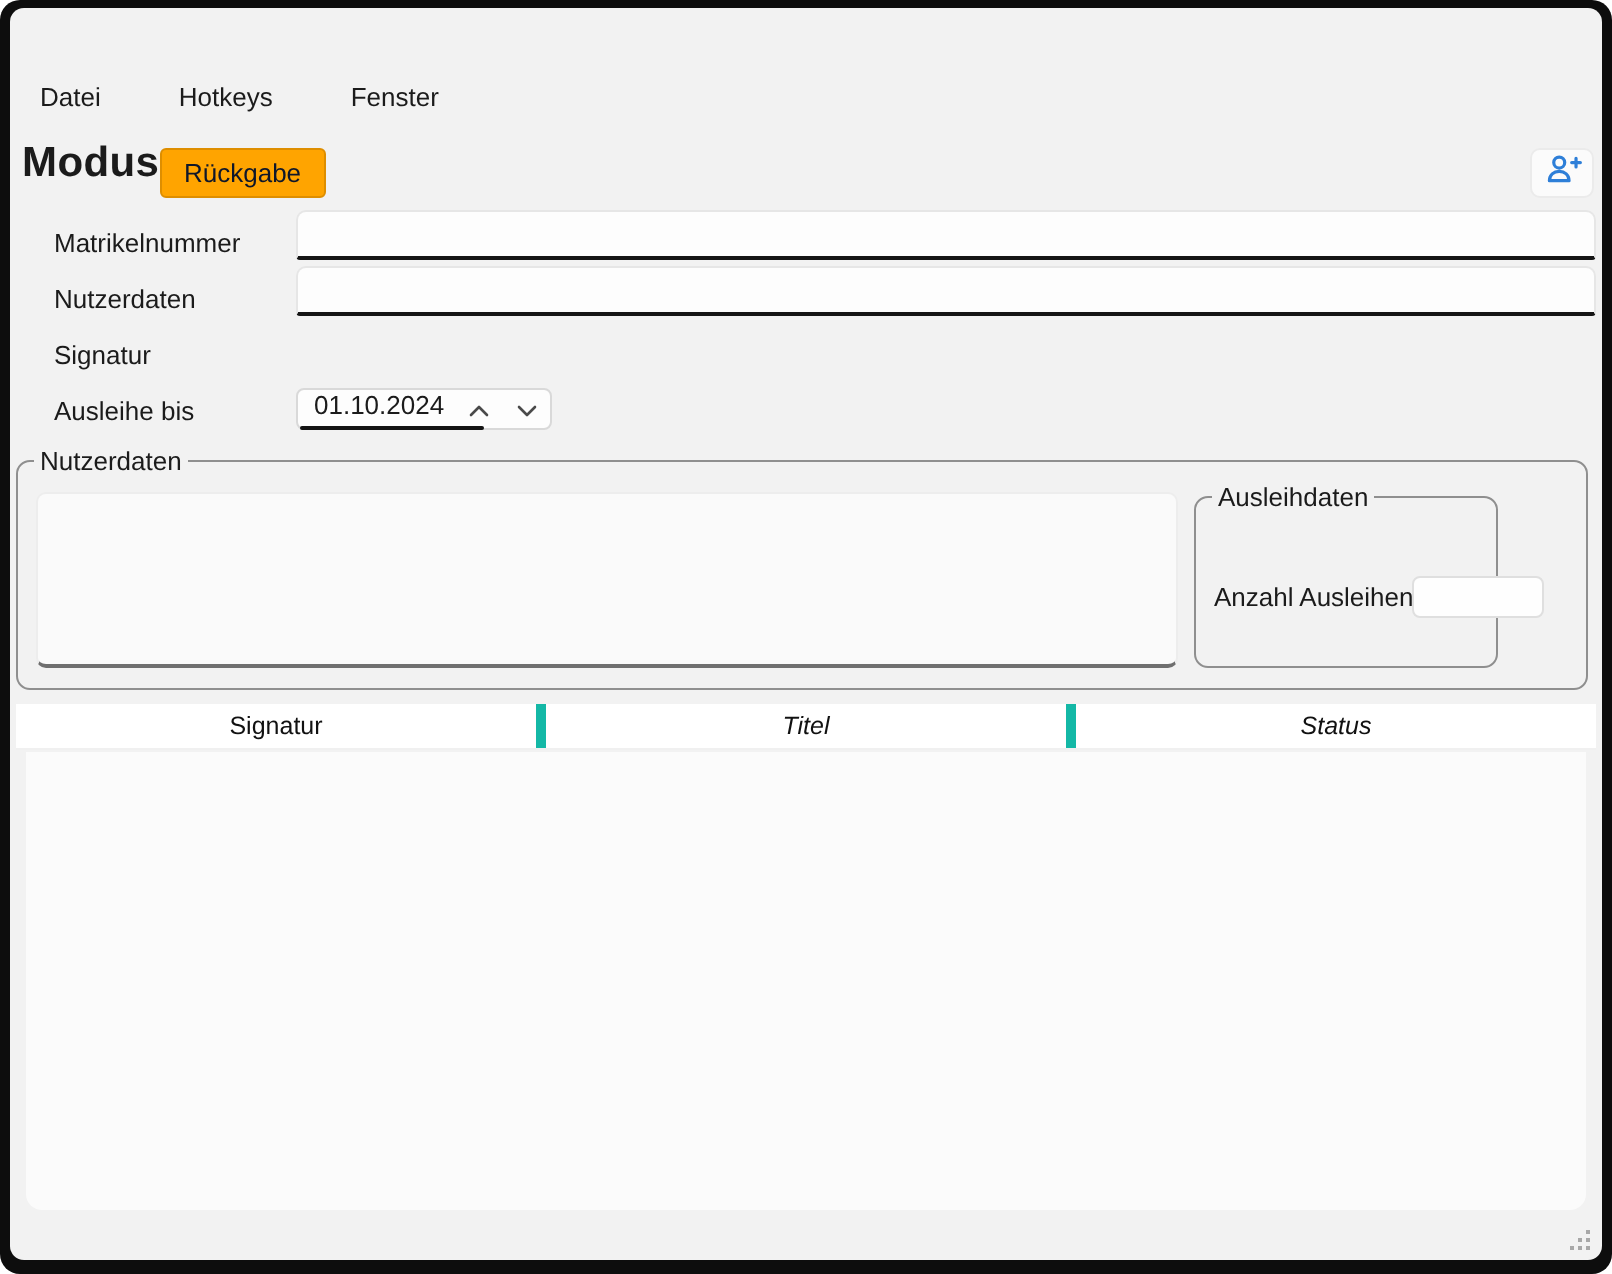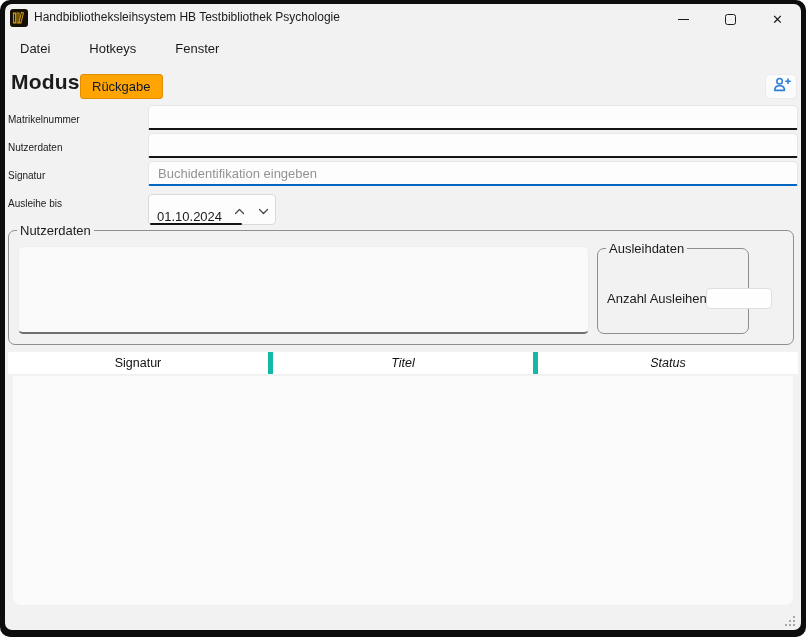--- a/index.html
+++ b/index.html
@@ -33,33 +33,33 @@
     position:absolute; left:75px; top:70px; height:25px;
     background:#FFA400; border:1px solid #DE8E00; border-radius:3px;
     color:#0f172a; font-size:13px; padding:4px 11px; line-height:1.2;
   }
   .adduser-btn {
     position:absolute; right:4px; top:70px; width:32px; height:25px;
     background:#fbfbfb; border:1px solid #ebebeb; border-radius:5px;
     display:flex; align-items:center; justify-content:center;
   }
   
-  .form-label { position:absolute; left:3px; font-size:10px;text-align:center; }
+  .form-label { position:absolute; left:22px; font-size:13px;text-align:center; }
   .txt-input {
     position:absolute; left:143px; width:650px; height:25px;
     background:#fdfdfd; border:1px solid #e6e6e6; border-bottom:2px solid #151515;
     border-radius:5px 5px 2px 2px; font-family:"Liberation Sans",sans-serif;
     font-size:13px; padding:0 9px; color:#1b1b1b; outline:none;
   }
   .txt-input.focused { border-bottom-color:#0067C0; }
   .txt-input::placeholder { color:#939393; }
   .spinner {
-    position:absolute; left:143px; top:190px; width:128px; height:31px;
+    position:absolute; left:143px; top:190px; width:128px; height:21px;
     background:#fdfdfd; border:1px solid #d9d9d9; border-radius:4px;
-    display:flex; align-items:flex-end;
+    display:flex; align-items:flex-start;
   }
   .spinner-value { font-size:13px; padding-left:8px; flex:0 0 auto; }
   .spin-btn { width:24px; height:100%; display:flex; align-items:center; justify-content:center; }
   .spin-btn.up { margin-left:auto; }
   .spinner-underline { position:absolute; left:1px; bottom:-1px; width:92px; height:2px; background:#141414; border-radius:1px; }
   
   .groupbox { position:absolute; border:1px solid #8f8f8f; border-radius:7px; }
   .gb-nutzer { left:3px; top:226px; width:786px; height:115px; }
   .gb-title { position:absolute; top:-9px; left:8px; background:#f2f2f2; padding:0 3px; font-size:13px; line-height:17px; }
   .nutzer-area {
@@ -88,41 +88,20 @@
   }
   
   .grip { position:absolute; right:5px; bottom:4px; width:13px; height:13px; }
 </style>
 </head>
 <body>
 
 <div class="window">
   <div class="content">
 
-    <div class="titlebar">
-      <span class="app-icon">
-        <svg width="14" height="14" viewBox="0 0 14 14">
-          <rect x="1.5" y="2" width="2" height="10" fill="none" stroke="#C8930E" stroke-width="1.1"></rect>
-          <rect x="5" y="2" width="2" height="10" fill="none" stroke="#C8930E" stroke-width="1.1"></rect>
-          <rect x="8.2" y="1.4" width="2" height="10.5" fill="none" stroke="#C8930E" stroke-width="1.1" transform="rotate(14 9.2 6.6)"></rect>
-        </svg>
-      </span>
-      <span class="title-text">Handbibliotheksleihsystem HB Testbibliothek Psychologie</span>
-      <div class="win-controls">
-        <div class="win-btn">
-          <span class="glyph-min"></span>
-        </div>
-        <div class="win-btn">
-          <span class="glyph-max"></span>
-        </div>
-        <div class="win-btn">
-          <span class="glyph-close">✕</span>
-        </div>
-      </div>
-    </div>
 
     <div class="menubar">
       <span class="menu-item">Datei</span>
       <span class="menu-item">Hotkeys</span>
       <span class="menu-item">Fenster</span>
     </div>
 
     <div class="mode-label">Modus</div>
     <div class="mode-badge">Rückgabe</div>
     <div class="adduser-btn">
@@ -135,21 +114,20 @@
       </span>
     </div>
 
     <div class="form-label" style="top:110px">Matrikelnummer</div>
     <input class="txt-input" style="top: 101px;" type="text" value="">
 
     <div class="form-label" style="top:138px">Nutzerdaten</div>
     <input class="txt-input" style="top: 129px;" type="text" value="">
 
     <div class="form-label" style="top:166px">Signatur</div>
-    <input class="txt-input focused" style="top: 157px;" type="text" placeholder="Buchidentifikation eingeben">
 
     <div class="form-label" style="top:194px">Ausleihe bis</div>
     <div class="spinner">
       <span class="spinner-value">01.10.2024</span>
       <span class="spin-btn up">
         <span>
           <svg width="11" height="7" viewBox="0 0 11 7">
               <polyline points="1.5,5.5 5.5,1.5 9.5,5.5" fill="none" stroke="#4a4a4a" stroke-width="1.3" stroke-linecap="round" stroke-linejoin="round"></polyline>
             </svg>
         </span>

